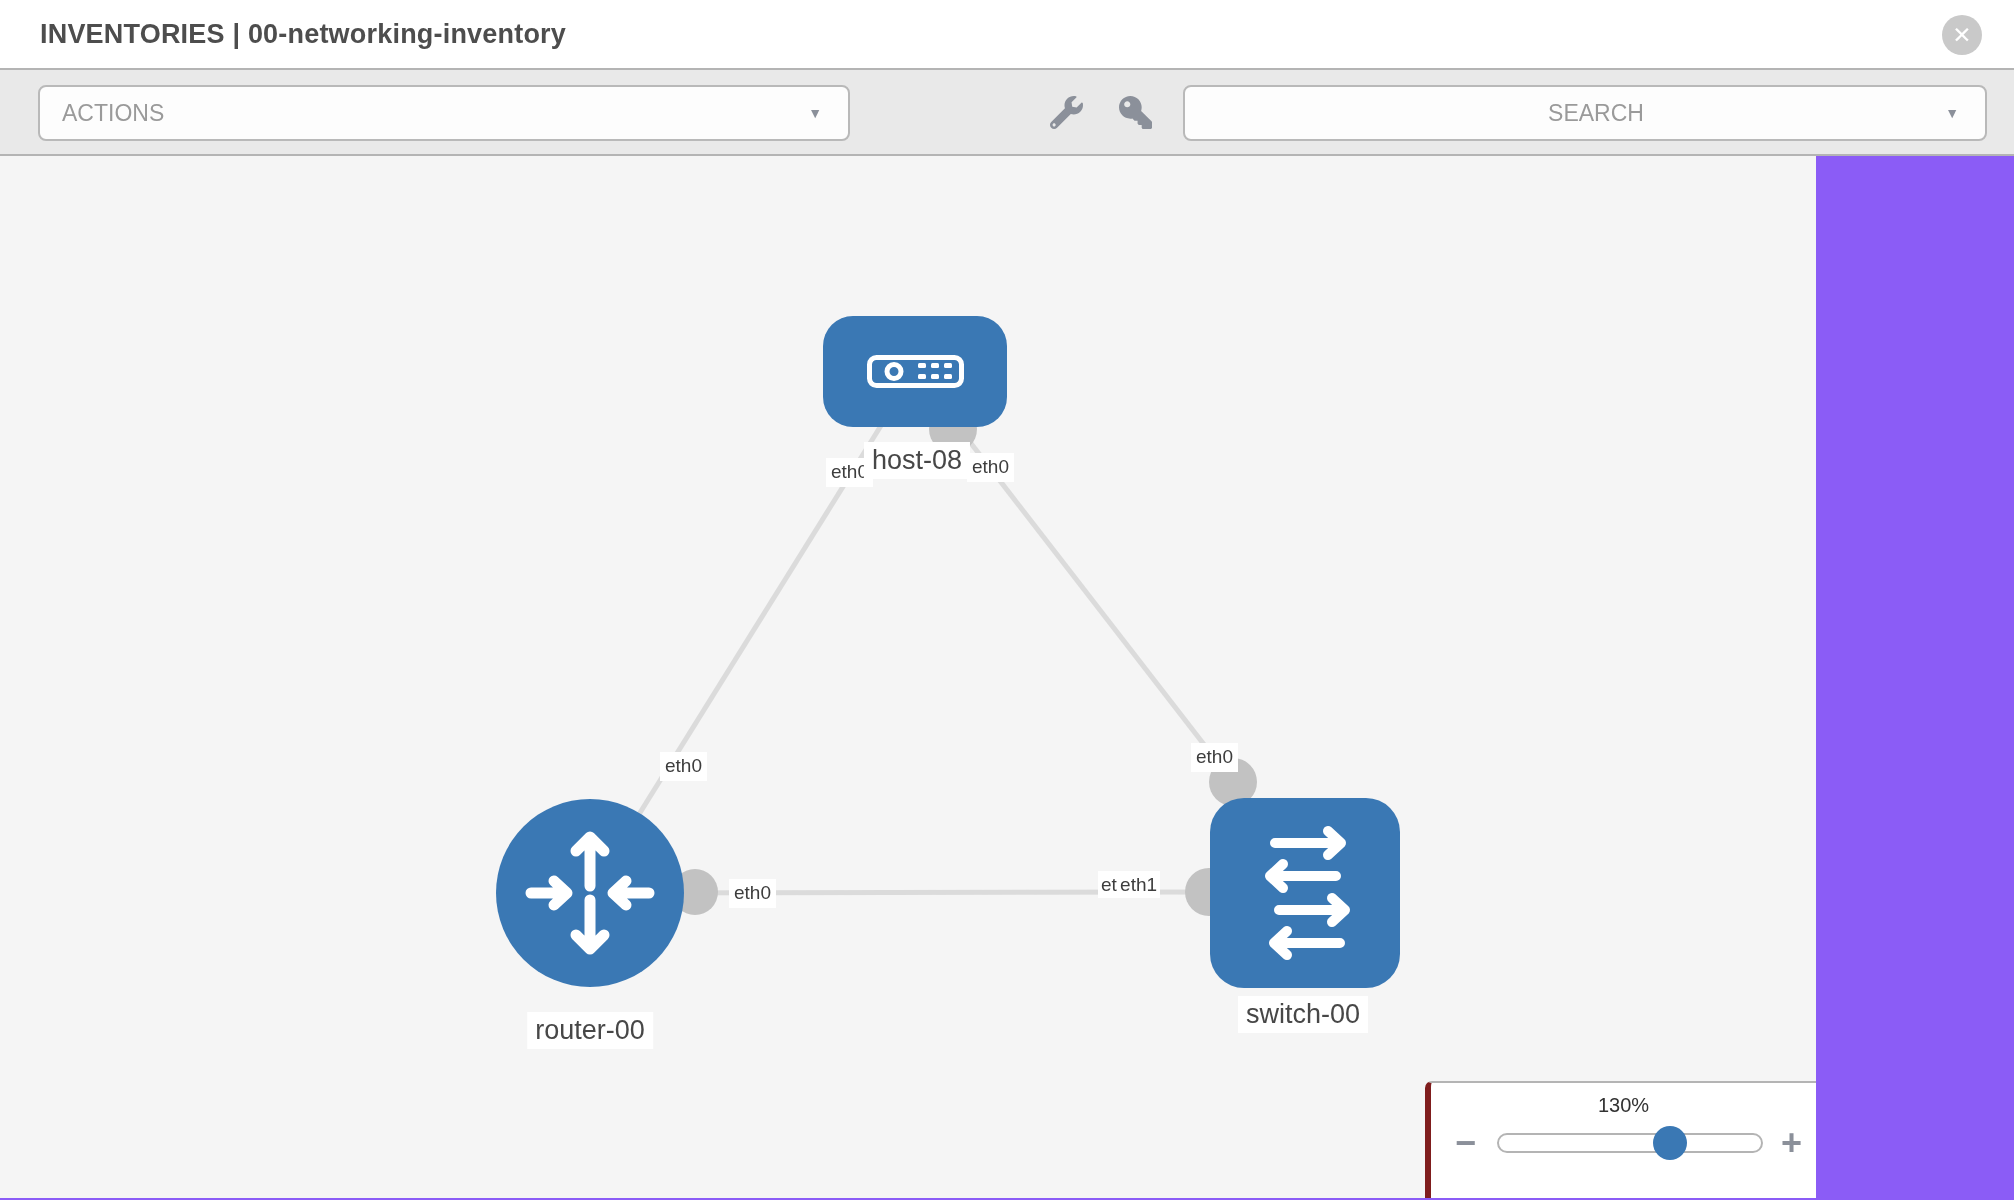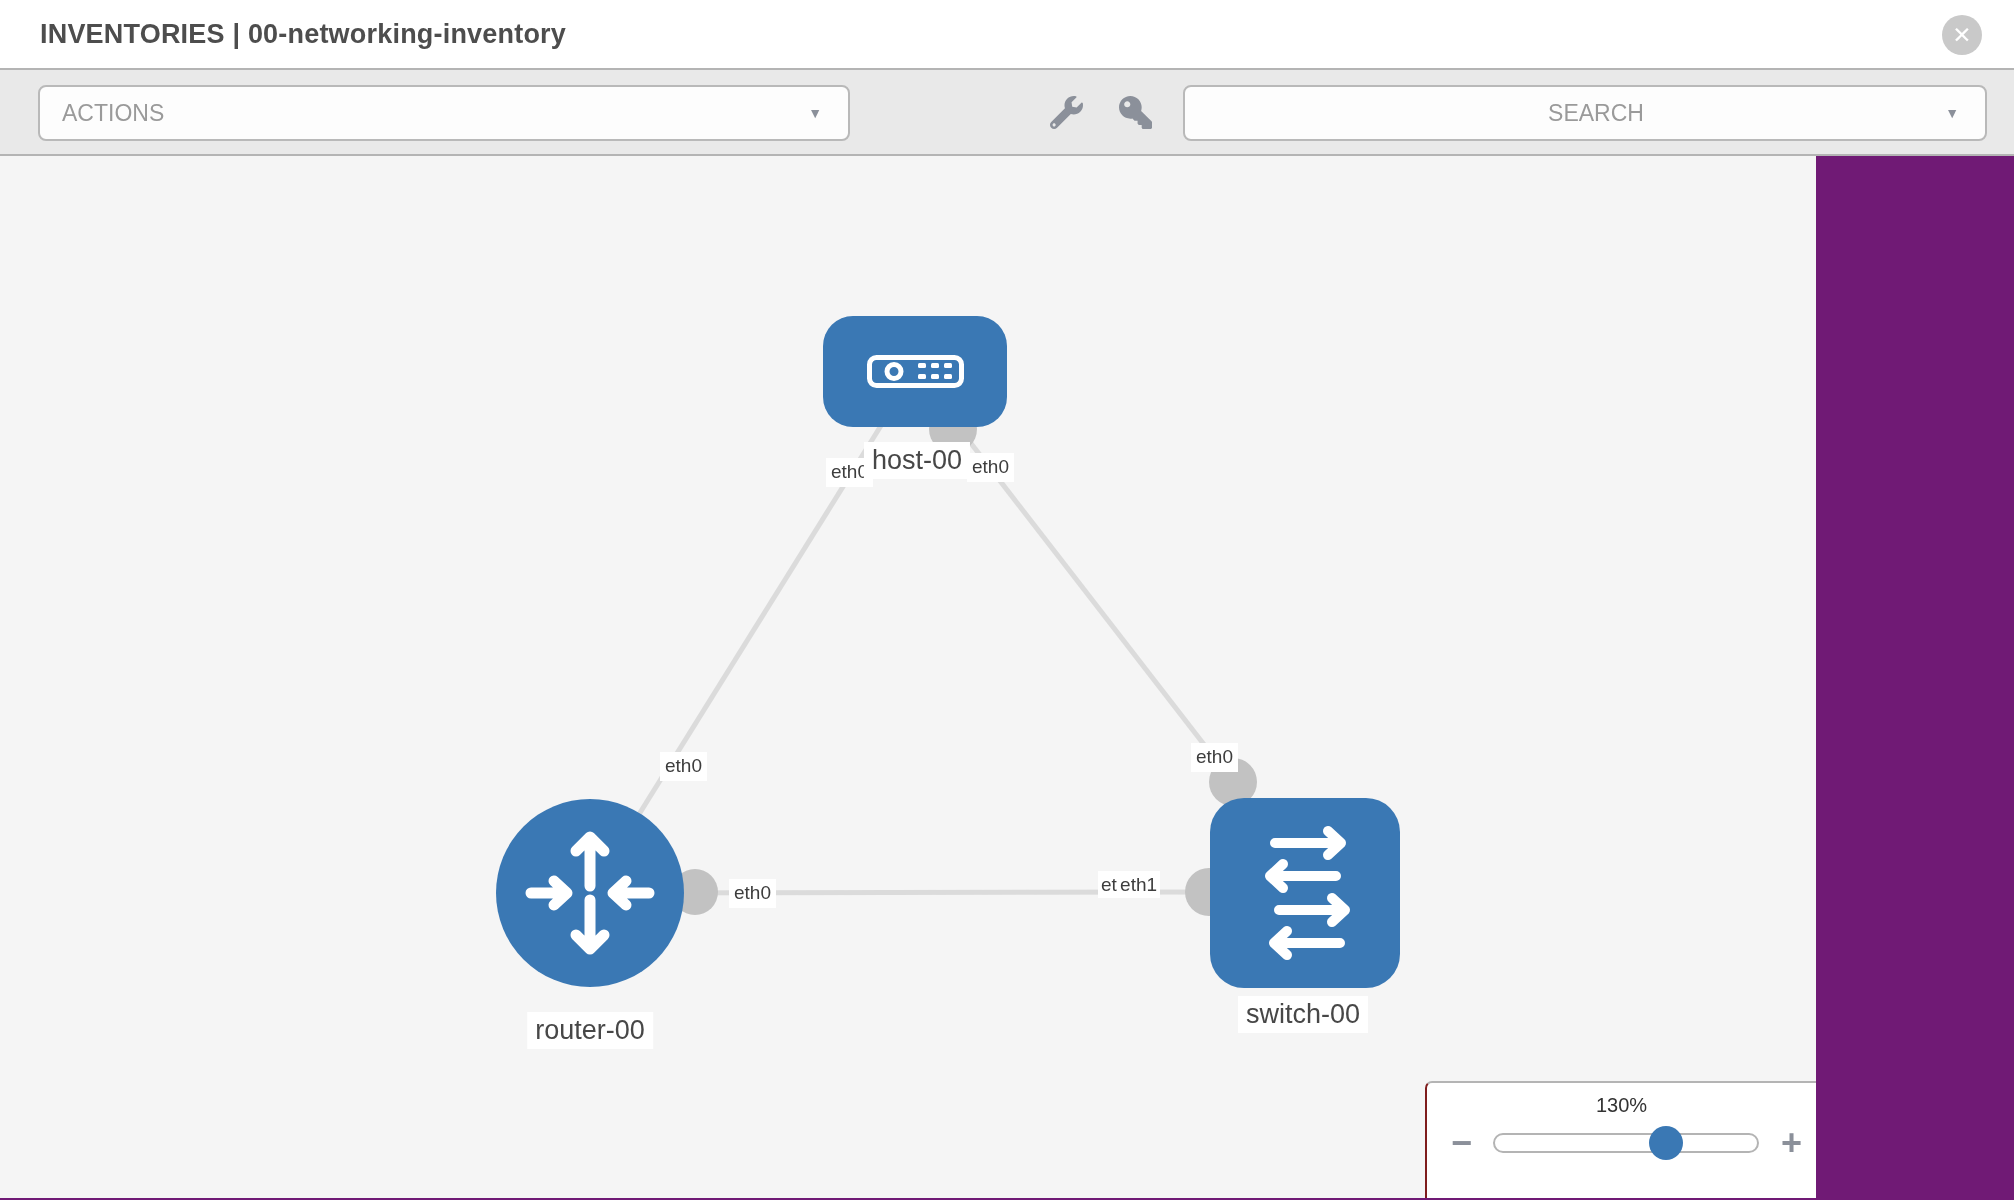--- a/index.html
+++ b/index.html
@@ -1,18 +1,18 @@
 <!DOCTYPE html>
 <html><head>
 <meta charset="utf-8">
 <style>
   * { margin:0; padding:0; box-sizing:border-box; }
   html,body { width:2014px; height:1200px; }
   body { font-family:"Liberation Sans","DejaVu Sans",sans-serif; background:#fff; overflow:hidden; }
-  .page { position:relative; width:2014px; height:1200px; background:#701a75; }
+  .page { position:relative; width:2014px; height:1200px; background:#8b5cf6; }
 
   
   .hdr { position:relative; height:70px; background:#ffffff; border-bottom:2px solid #b4b4b4; display:flex; align-items:center; padding:0 40px; }
   .hdr h1 { font-size:27px; font-weight:bold; color:#4d4d4d; letter-spacing:.2px; }
   .close-btn { position:absolute; right:32px; top:15px; width:40px; height:40px; border-radius:50%; background:#c9c9c9; display:flex; align-items:center; justify-content:center; cursor:pointer; }
   .close-btn span { color:#fff; font-size:23px; font-weight:bold; line-height:1; }
 
   
   .tbar { position:relative; height:86px; background:#e9e9e9; border-bottom:2px solid #b4b4b4; }
   .select { position:absolute; top:15px; height:56px; background:#fdfdfd; border:2px solid #b9b9b9; border-radius:8px; display:flex; align-items:center; padding-left:22px; font-size:23px; color:#9a9a9a; cursor:pointer; }
@@ -28,21 +28,21 @@
   .canvas { position:relative; width:1816px; height:1042px; background:#f5f5f5; overflow:hidden; }
   .graph { position:absolute; left:0; top:-156px; width:2014px; height:1200px; }
 
   .chip { position:absolute; background:#ffffff; color:#3d3d3d; font-size:19px; line-height:1.2; padding:3px 5px; white-space:nowrap; }
   .node-label { position:absolute; background:#ffffff; color:#474747; font-size:27px; line-height:1.15; padding:3px 8px; transform:translateX(-50%); white-space:nowrap; }
   .pair { position:absolute; white-space:nowrap; font-size:19px; }
   .pair span { background:#fff; color:#3d3d3d; padding:3px 3px; }
   .pair .front { margin-left:-7px;text-align:right; }
 
   
-  .zoom-panel { position:absolute; right:0; bottom:0; width:391px; height:117px; background:#ffffff; border-left:2px solid #7f1d1d; border-top:2px solid #b4b4b4; border-top-left-radius:7px; padding-top:11px; }
+  .zoom-panel { position:absolute; right:0; bottom:0; width:391px; height:117px; background:#ffffff; border-left:6px solid #7f1d1d; border-top:2px solid #b4b4b4; border-top-left-radius:7px; padding-top:11px; }
   .zoom-level { text-align:center; font-size:20px; color:#333333; }
   .zoom-row { position:relative; margin-top:8px; height:36px; }
   .zbtn { position:absolute; top:0; font-weight:bold; color:#8b909a; cursor:pointer; line-height:36px; }
   .z-minus { left:24px; font-size:36px; }
   .z-plus  { right:14px; font-size:36px; }
   .ztrack { position:absolute; left:66px; top:8px; width:266px; height:20px; background:#fff; border:2px solid #b4b4b4; border-radius:11px; cursor:pointer; }
   .zthumb { position:absolute; left:154px; top:-9px; width:34px; height:34px; border-radius:50%; background:#3a78b4; cursor:grab; }
 </style>
 </head>
 <body>
@@ -141,21 +141,21 @@
 
     <div class="chip" style="left:826px; top:302px;">eth0</div>
     <div class="chip" style="left:967px; top:297px;">eth0</div>
     <div class="chip" style="left:660px; top:596px;">eth0</div>
     <div class="chip" style="left:729px; top:723px;">eth0</div>
     <div class="chip" style="left:1191px; top:587px;">eth0</div>
     <div class="pair" style="left:1098px; top:718px;">
       <span class="back">etl</span><span class="front">eth1</span>
     </div>
 
-    <div class="node-label" style="left:917px;  top:286px;">host-00</div>
+    <div class="node-label" style="left:917px;  top:286px;">host-08</div>
     <div class="node-label" style="left:590px;  top:840px;margin-top:16px;">router-00</div>
     <div class="node-label" style="left:1303px; top:840px;">switch-00</div>
 
     <div class="zoom-panel">
       <div class="zoom-level">130%</div>
       <div class="zoom-row">
         <span class="zbtn z-minus">−</span>
         <div class="ztrack">
           <div class="zthumb"></div>
         </div>

